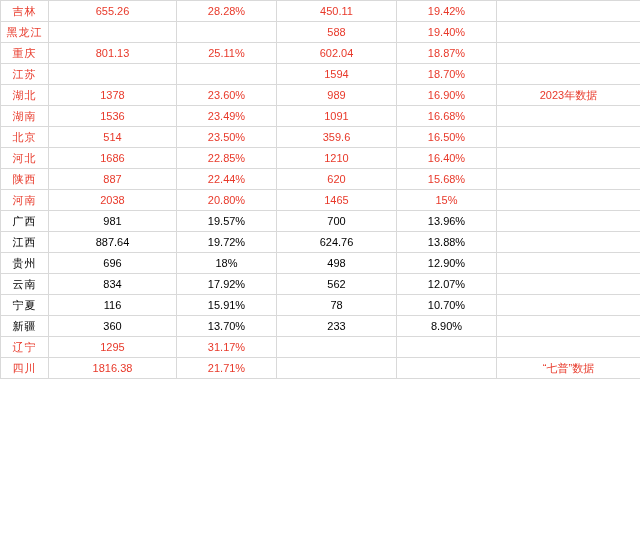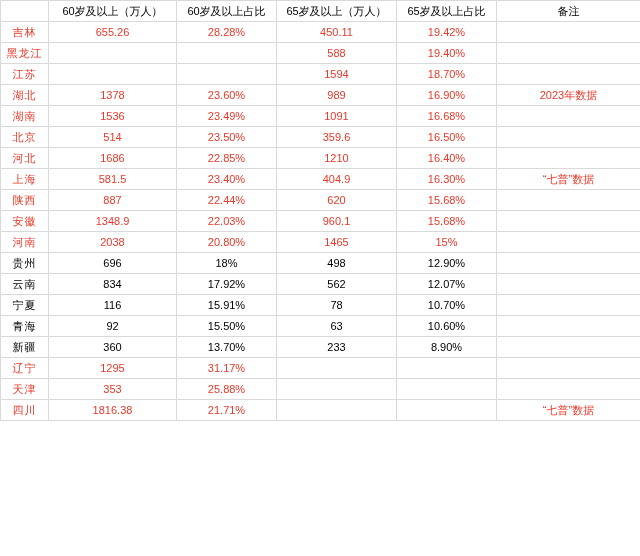--- a/index.html
+++ b/index.html
@@ -56,41 +56,41 @@
   <colgroup>
     <col class="c-region">
     <col class="c-d1">
     <col class="c-d2">
     <col class="c-d3">
     <col class="c-d4">
     <col class="c-note">
   </colgroup>
   <tbody id="table-body">
       <tr>
-        <td class="header"></td>
-        <td class="header">60岁及以上（万人）</td>
-        <td class="header">60岁及以上占比</td>
-        <td class="header">65岁及以上（万人）</td>
-        <td class="header">65岁及以上占比</td>
-        <td class="header">备注</td>
-      </tr>
-      <tr>
         <td class="region red">吉林</td>
         <td class="red">655.26</td>
         <td class="red">28.28%</td>
         <td class="red">450.11</td>
         <td class="red">19.42%</td>
         <td class="note red"></td>
       </tr>
       <tr>
         <td class="region red">黑龙江</td>
         <td class="red"></td>
         <td class="red"></td>
         <td class="red">588</td>
         <td class="red">19.40%</td>
+        <td class="note red"></td>
+      </tr>
+      <tr>
+        <td class="region red">重庆</td>
+        <td class="red">801.13</td>
+        <td class="red">25.11%</td>
+        <td class="red">602.04</td>
+        <td class="red">18.87%</td>
         <td class="note red"></td>
       </tr>
       <tr>
         <td class="region red">江苏</td>
         <td class="red"></td>
         <td class="red"></td>
         <td class="red">1594</td>
         <td class="red">18.70%</td>
         <td class="note red"></td>
       </tr>
@@ -120,52 +120,52 @@
       </tr>
       <tr>
         <td class="region red">河北</td>
         <td class="red">1686</td>
         <td class="red">22.85%</td>
         <td class="red">1210</td>
         <td class="red">16.40%</td>
         <td class="note red"></td>
       </tr>
       <tr>
-        <td class="region red">上海</td>
-        <td class="red">581.5</td>
-        <td class="red">23.40%</td>
-        <td class="red">404.9</td>
-        <td class="red">16.30%</td>
-        <td class="note red">“七普”数据</td>
-      </tr>
-      <tr>
         <td class="region red">陕西</td>
         <td class="red">887</td>
         <td class="red">22.44%</td>
         <td class="red">620</td>
         <td class="red">15.68%</td>
         <td class="note red"></td>
       </tr>
       <tr>
-        <td class="region red">安徽</td>
-        <td class="red">1348.9</td>
-        <td class="red">22.03%</td>
-        <td class="red">960.1</td>
-        <td class="red">15.68%</td>
-        <td class="note red"></td>
-      </tr>
-      <tr>
         <td class="region red">河南</td>
         <td class="red">2038</td>
         <td class="red">20.80%</td>
         <td class="red">1465</td>
         <td class="red">15%</td>
         <td class="note red"></td>
       </tr>
       <tr>
+        <td class="region black">广西</td>
+        <td class="black">981</td>
+        <td class="black">19.57%</td>
+        <td class="black">700</td>
+        <td class="black">13.96%</td>
+        <td class="note black"></td>
+      </tr>
+      <tr>
+        <td class="region black">江西</td>
+        <td class="black">887.64</td>
+        <td class="black">19.72%</td>
+        <td class="black">624.76</td>
+        <td class="black">13.88%</td>
+        <td class="note black"></td>
+      </tr>
+      <tr>
         <td class="region black">贵州</td>
         <td class="black">696</td>
         <td class="black">18%</td>
         <td class="black">498</td>
         <td class="black">12.90%</td>
         <td class="note black"></td>
       </tr>
       <tr>
         <td class="region black">云南</td>
         <td class="black">834</td>
@@ -176,52 +176,36 @@
       </tr>
       <tr>
         <td class="region black">宁夏</td>
         <td class="black">116</td>
         <td class="black">15.91%</td>
         <td class="black">78</td>
         <td class="black">10.70%</td>
         <td class="note black"></td>
       </tr>
       <tr>
-        <td class="region black">青海</td>
-        <td class="black">92</td>
-        <td class="black">15.50%</td>
-        <td class="black">63</td>
-        <td class="black">10.60%</td>
-        <td class="note black"></td>
-      </tr>
-      <tr>
         <td class="region black">新疆</td>
         <td class="black">360</td>
         <td class="black">13.70%</td>
         <td class="black">233</td>
         <td class="black">8.90%</td>
         <td class="note black"></td>
       </tr>
       <tr>
         <td class="region red">辽宁</td>
         <td class="red">1295</td>
         <td class="red">31.17%</td>
         <td class="red"></td>
         <td class="red"></td>
         <td class="note red"></td>
       </tr>
       <tr>
-        <td class="region red">天津</td>
-        <td class="red">353</td>
-        <td class="red">25.88%</td>
-        <td class="red"></td>
-        <td class="red"></td>
-        <td class="note red"></td>
-      </tr>
-      <tr>
         <td class="region red">四川</td>
         <td class="red">1816.38</td>
         <td class="red">21.71%</td>
         <td class="red"></td>
         <td class="red"></td>
         <td class="note red">“七普”数据</td>
       </tr>
     </tbody>
 </table>
 

